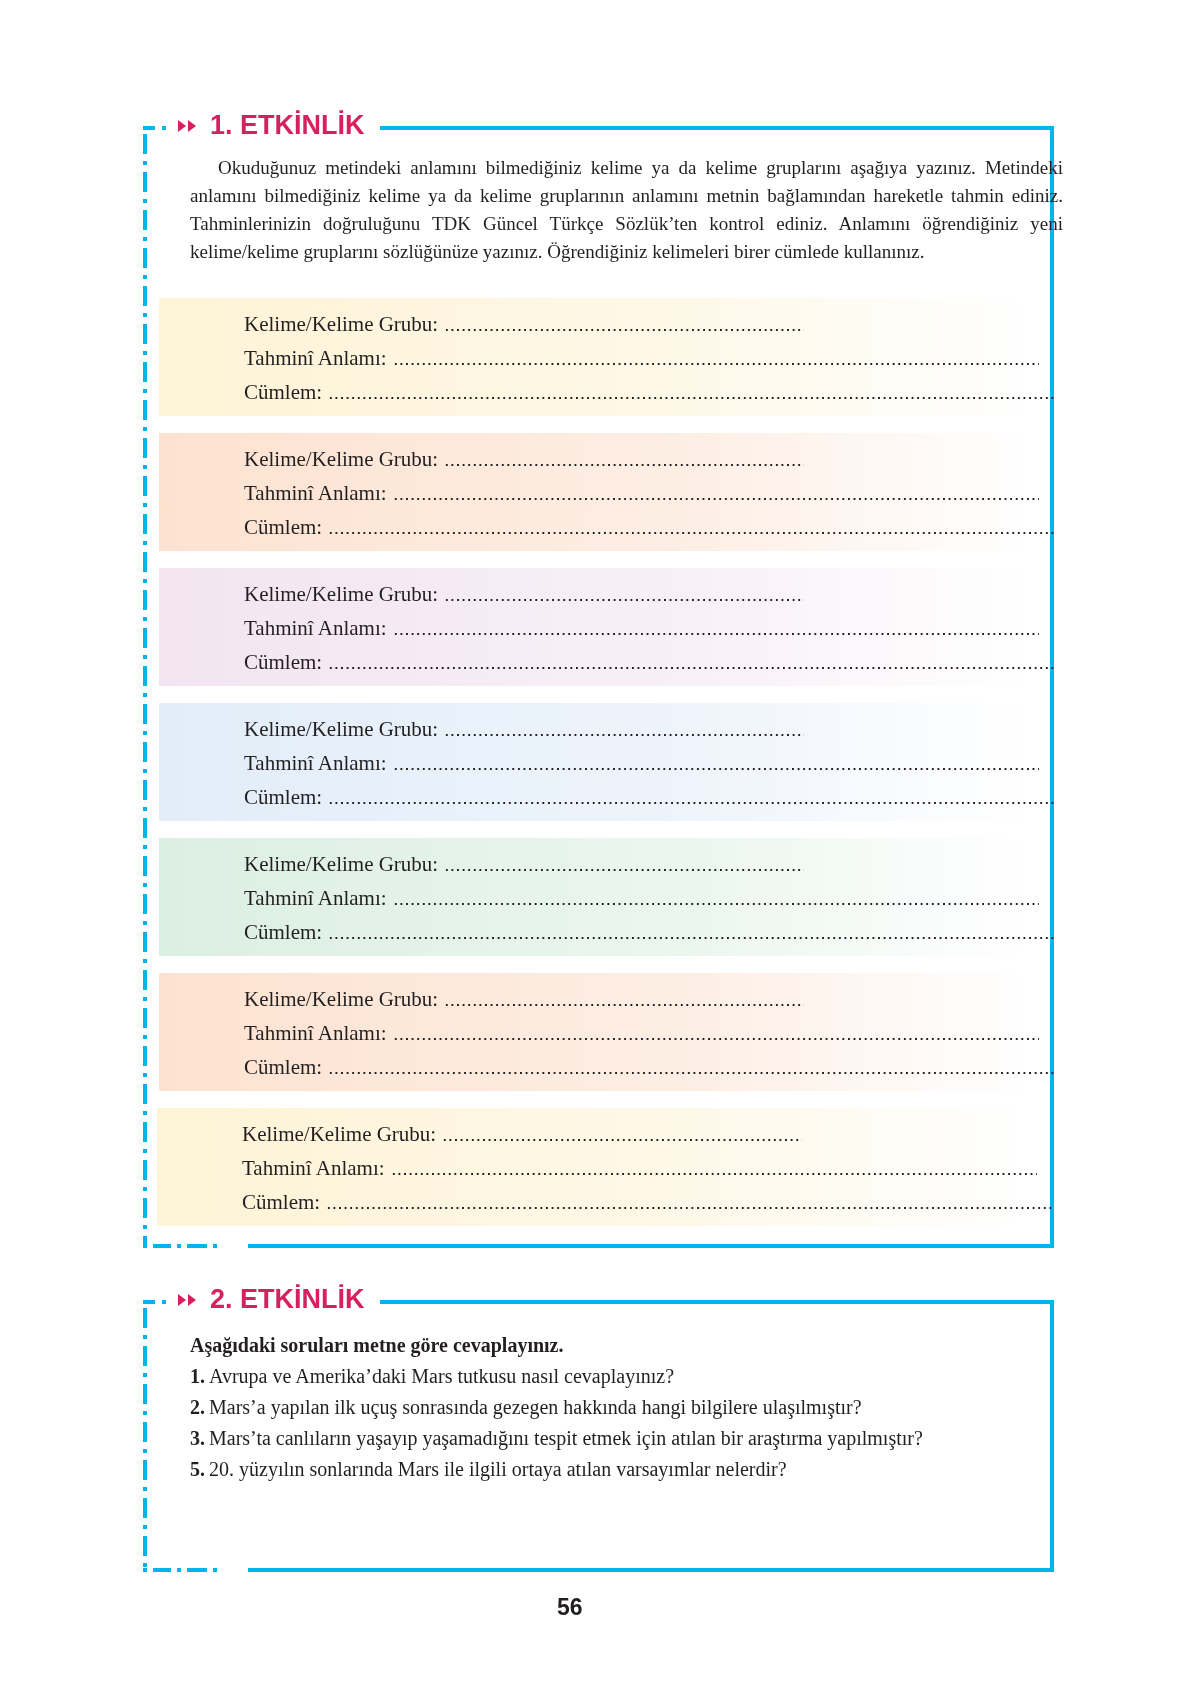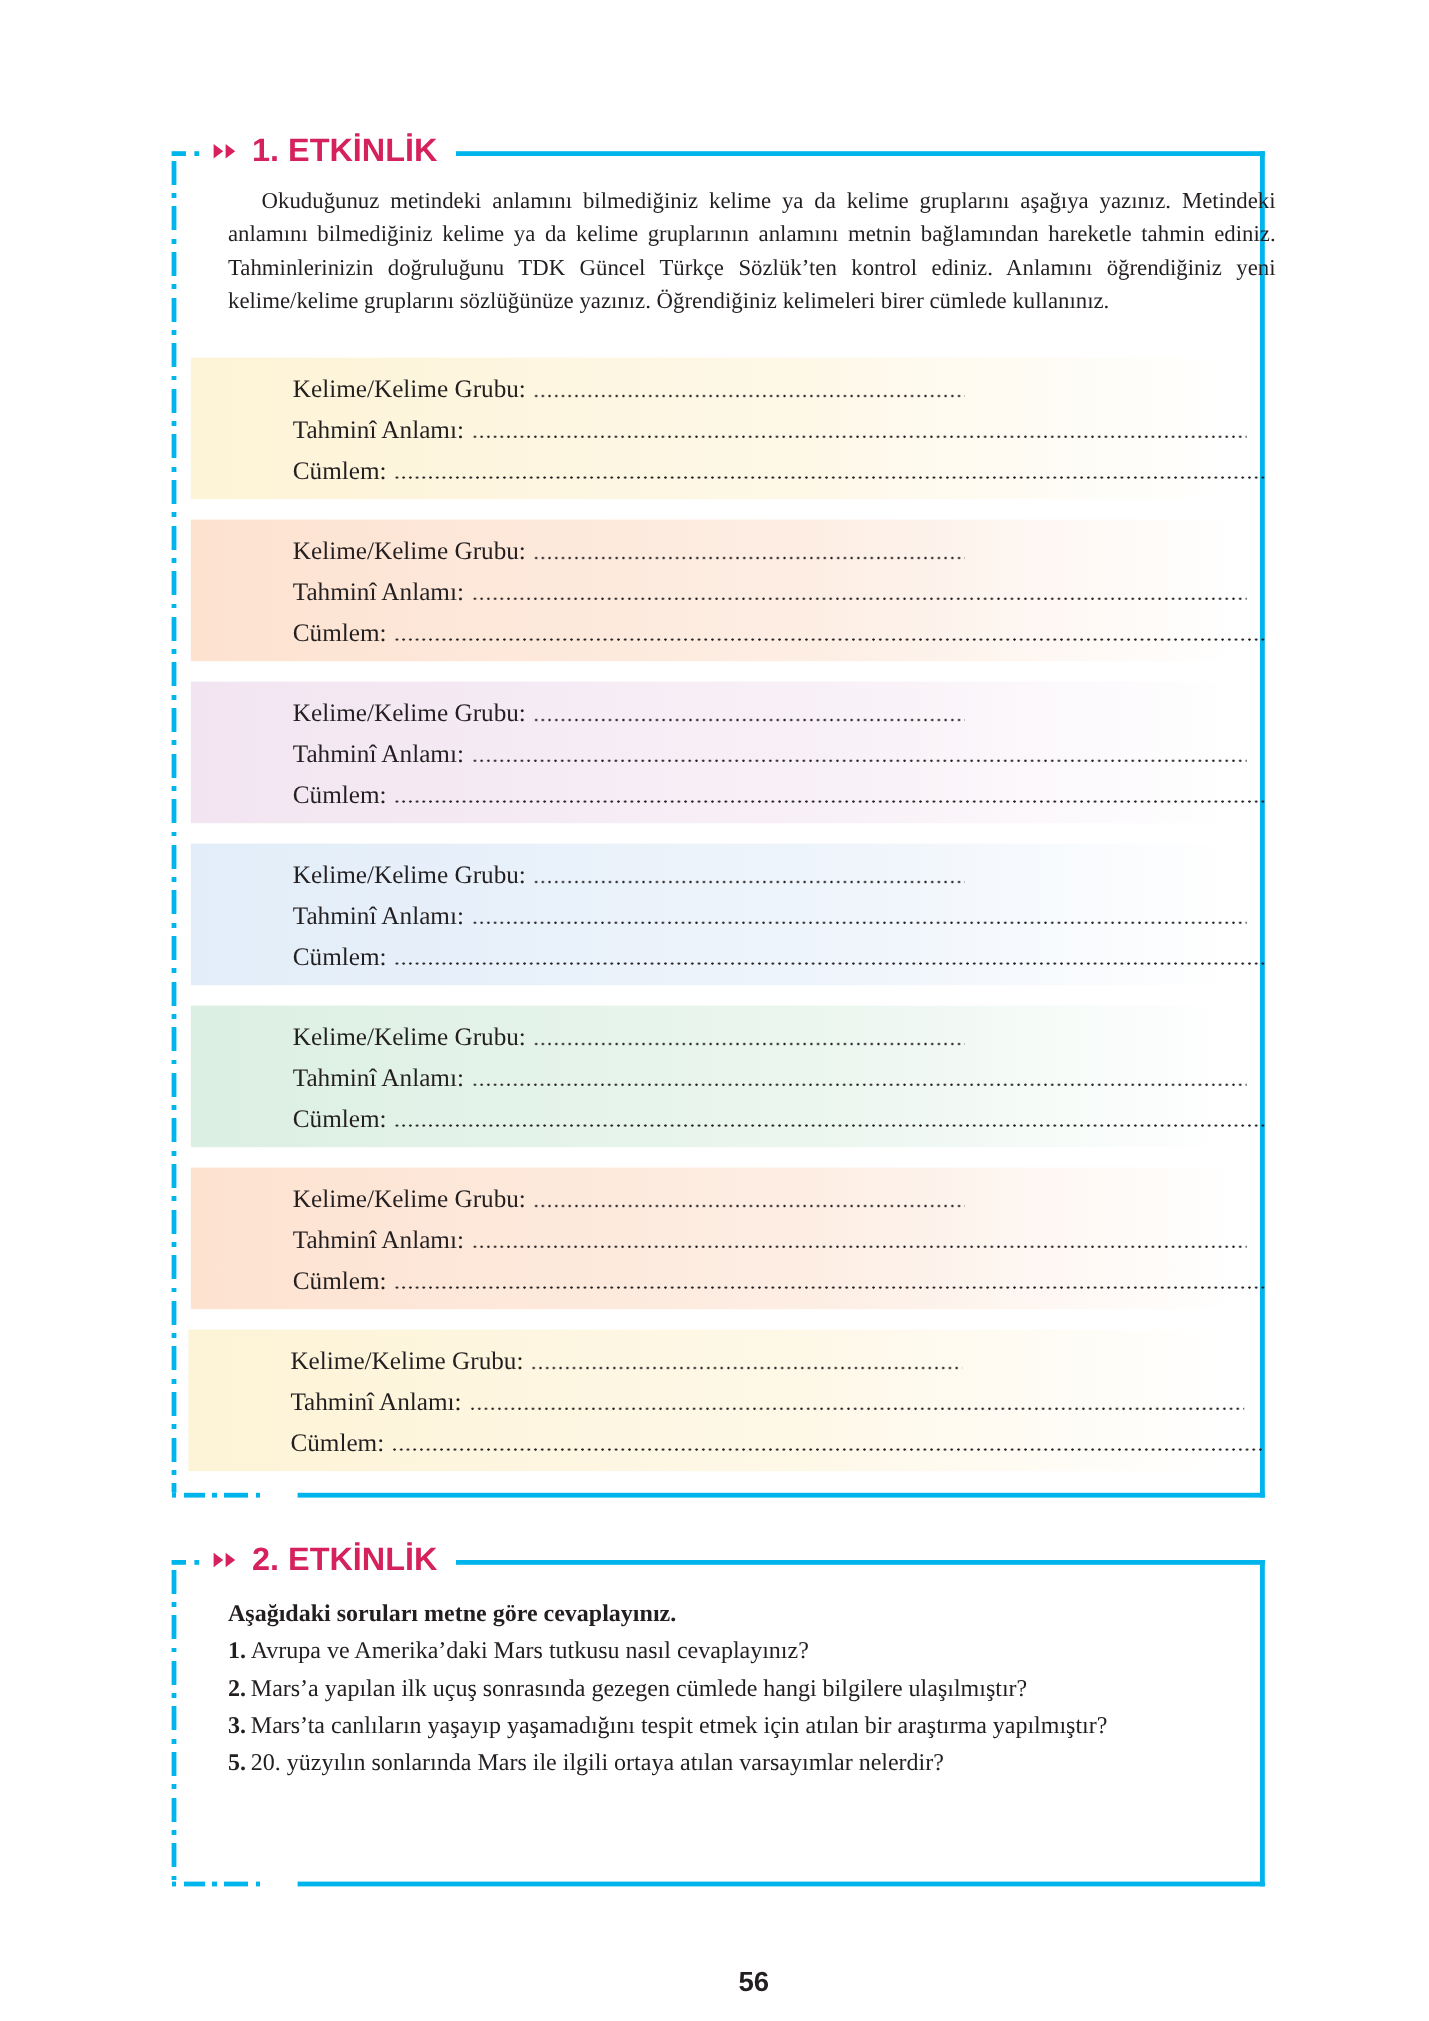--- a/index.html
+++ b/index.html
@@ -67,23 +67,23 @@
     .bg-blue   { background: linear-gradient(to right, #e2edf9 0%, #eef4fb 60%, #ffffff 100%); }
     .bg-mint   { background: linear-gradient(to right, #dcefe3 0%, #ebf6ef 60%, #ffffff 100%); }
 
     .q-area { position: absolute; left: 162px; top: 1330px; width: 873px; font-size: 20px; line-height: 31px; }
     .q-area .heading { font-weight: bold; padding-left: 28px; }
     .q-area .q { padding-left: 28px; text-align: justify; }
     .q-area .q.wrap { padding-left: 0; text-indent: 28px; }
     .q-area .num { font-weight: bold; margin-right: 4px; }
 
     .page-num {
-      position: absolute; left: 596px; top: 1594px; width: 45px; text-align: right;
+      position: absolute; left: 557px; top: 1594px; width: 45px; text-align: left;
       font-family: "Liberation Sans", "DejaVu Sans", sans-serif; font-weight: bold;
-      font-size: 23px; color: #231f20; margin-top: 44px;
+      font-size: 23px; color: #231f20;
     }
   </style>
 </head>
 <body>
 
 <div class="frame">
   <div class="corner-tl-h" style="left:143px; top:126px;"></div>
   <div class="corner-dot" style="left:162px; top:126px;"></div>
   <div class="solid-top" style="left:380px; top:126px; width:674px;"></div>
   <div class="solid-right" style="left:1050px; top:126px; height:1122px;"></div>
@@ -160,18 +160,18 @@
   <span class="arrows">
       <span></span>
       <span></span>
     </span>
   <span>2. ETKİNLİK</span>
 </div>
 
 <div class="q-area serif">
   <div class="heading">Aşağıdaki soruları metne göre cevaplayınız.</div>
   <div class="q"><span class="num">1.</span><span>Avrupa ve Amerika’daki Mars tutkusu nasıl cevaplayınız?</span></div>
-  <div class="q"><span class="num">2.</span><span>Mars’a yapılan ilk uçuş sonrasında gezegen cümlede hangi bilgilere ulaşılmıştır?</span></div>
+  <div class="q"><span class="num">2.</span><span>Mars’a yapılan ilk uçuş sonrasında gezegen hakkında hangi bilgilere ulaşılmıştır?</span></div>
   <div class="q wrap"><span class="num">3.</span><span>Mars’ta canlıların yaşayıp yaşamadığını tespit etmek için atılan bir araştırma yapılmıştır?</span></div>
   <div class="q"><span class="num">5.</span><span>20. yüzyılın sonlarında Mars ile ilgili ortaya atılan varsayımlar nelerdir?</span></div>
 </div>
 
 <div class="page-num">56</div>
 
 </body></html>

